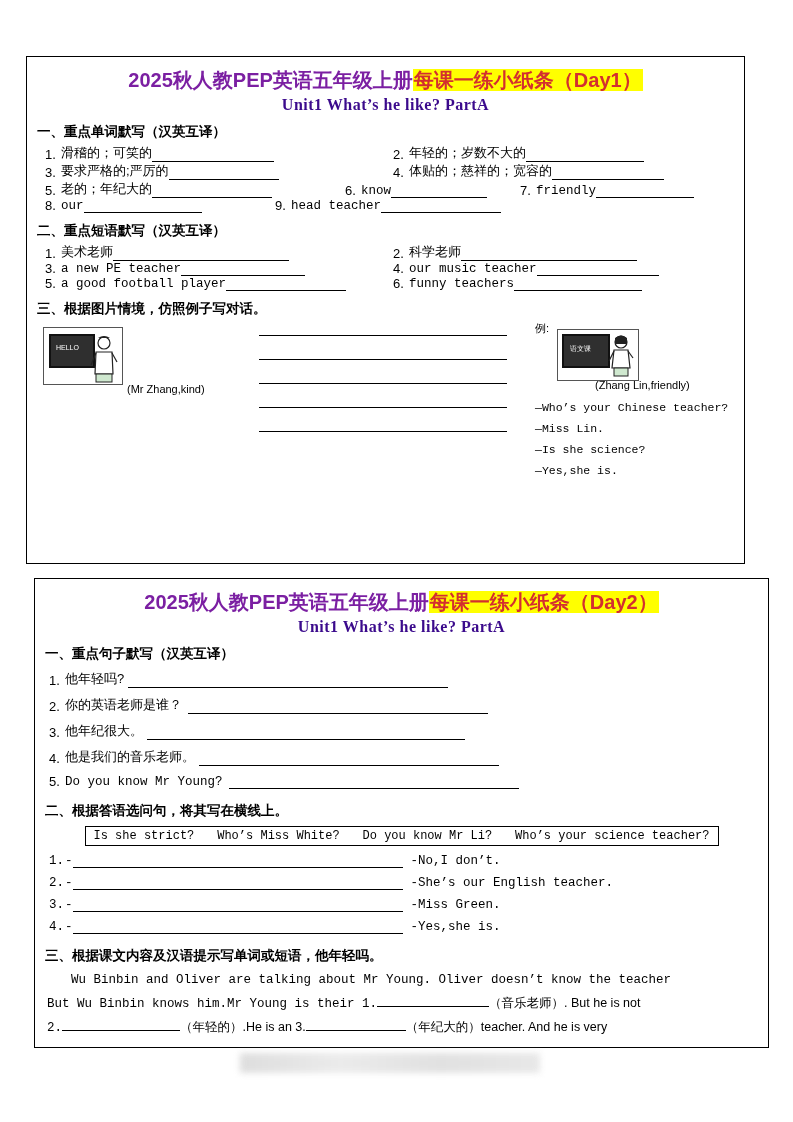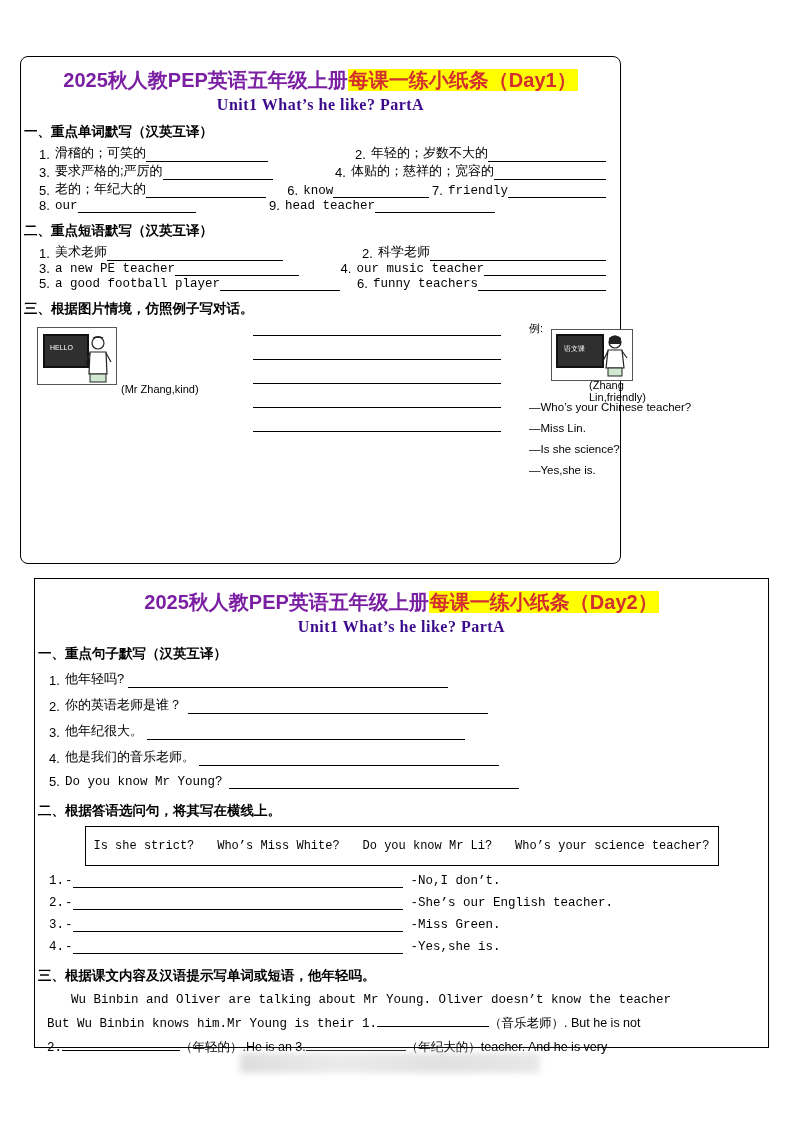--- a/index.html
+++ b/index.html
@@ -15,21 +15,21 @@
     position:absolute;
     left:0;top:0;width:793px;height:1122px;
     padding:0;
   }
   .card{
     position:absolute;
     border:1.6px solid #000;
     box-sizing:border-box;
     background:#fff;
   }
-  #card1{left:20px;top:56px;width:601px;height:508px;border-radius:8px;}
+  #card1{left:26px;top:56px;width:719px;height:508px;}
   #card2{left:34px;top:578px;width:735px;height:470px;}
 
   .title-row{
     text-align:center;
     margin-top:10px;
     white-space:nowrap;
   }
   .title-main{
     font-family:"Liberation Sans", sans-serif;
     font-weight:bold;
@@ -50,21 +50,21 @@
     font-family:"Liberation Serif", serif;
     font-weight:bold;
     font-size:16px;
     color:#3b0a8c;
     margin-top:2px;
     letter-spacing:0.5px;
   }
   .sec-head{
     font-weight:bold;
     font-size:13.5px;
-    margin:9px 0 3px 3px;
+    margin:9px 0 3px 10px;
     color:#000;
   }
   .num{display:inline-block;min-width:16px;}
   .cnlab{font-family:"Liberation Sans", sans-serif;font-size:13px;}
   .enlab{font-family:"Liberation Mono", monospace;font-size:12.5px;}
   .ul{
     display:inline-block;
     border-bottom:1px solid #000;
     height:13px;
   }
@@ -98,38 +98,38 @@
     font-family:"Liberation Sans", sans-serif;
   }
   .answer-line{
     position:absolute;
     border-bottom:1px solid #000;
     height:0;
   }
   .eg-line{
     position:absolute;
     font-size:11.5px;
-    font-family:Liberation Sans, sans-serif;
+    font-family:Liberation Mono, monospace;
     white-space:nowrap;
   }
 
   
   .qrow{
     display:flex;
     align-items:flex-end;
     font-size:13px;
     padding:4px 0 4px 14px;
     white-space:nowrap;
   }
   .boxsel{
     position:relative;
     margin:6px auto 0 auto;
     width:634px;
     border:1.3px solid #000;
-    padding:12px 8px;
+    padding:2px 8px;
     font-family:"Liberation Mono", monospace;
     font-size:12px;
     display:flex;
     justify-content:space-between;
     box-sizing:border-box;
   }
   .arow{
     display:flex;
     align-items:flex-end;
     font-size:12.5px;

